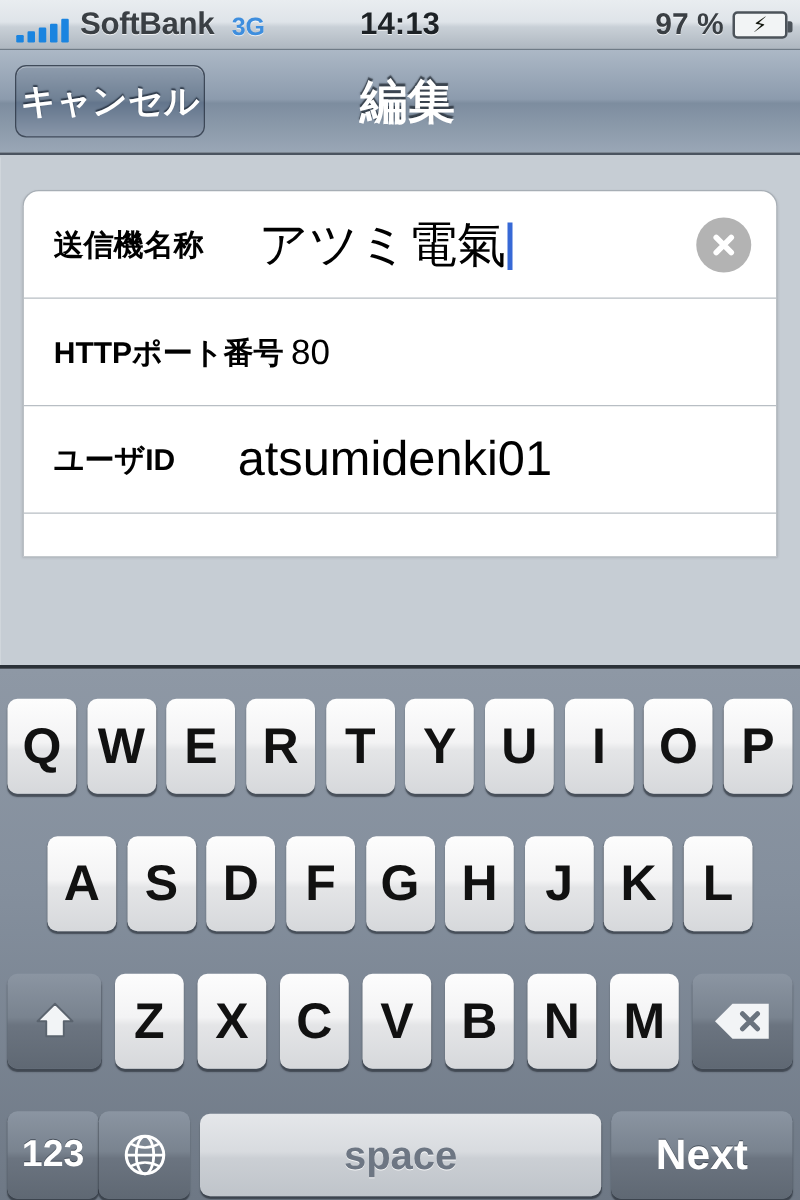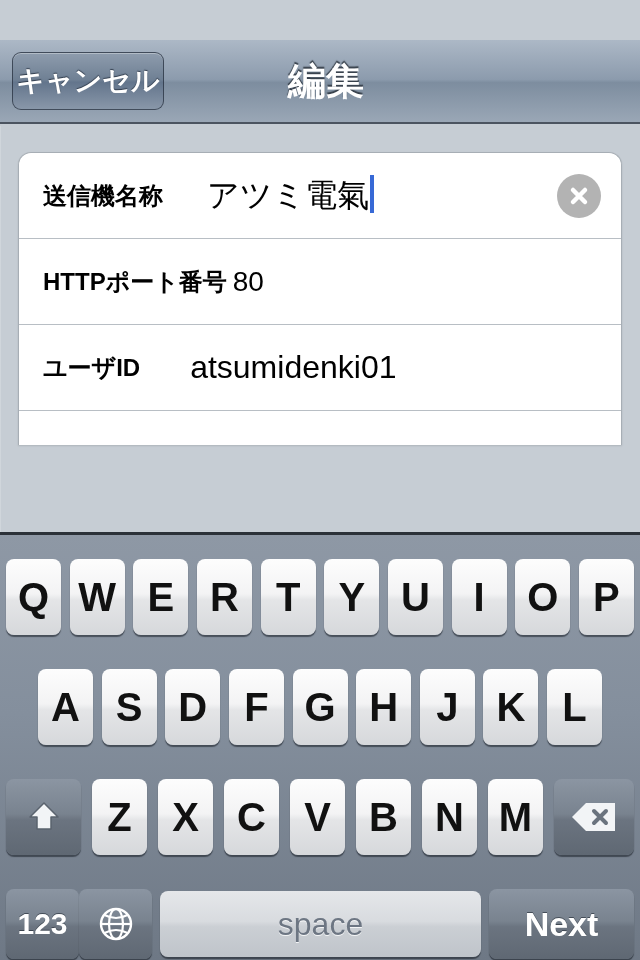--- a/index.html
+++ b/index.html
@@ -108,21 +108,21 @@
   }
   .row{
     position:relative; height:86px; display:flex; align-items:center;
     border-bottom:1px solid #b8bec4; padding:0 0 0 24px;
   }
   .row:last-child{ border-bottom:none; }
   .row-label{
     font-size:24px; font-weight:bold; color:#000; white-space:nowrap;
   }
   .row-value{
-    font-size:32px; color:#000; white-space:nowrap;
+    font-size:39px; color:#000; white-space:nowrap;
   }
   .row-value.small{ font-size:28px; }
   .r1 .row-value{ margin-left:44px; }
   .r2 .row-value{ margin-left:14px; }
   .r3 .row-value{ margin-left:6px; }
   .r4 .row-value{ margin-left:50px; }
   .caret{
     display:inline-block; width:4px; height:38px; background:#3769d6;
     vertical-align:-7px; margin-left:1px;
   }
@@ -155,34 +155,55 @@
   .key.dark{
     background:linear-gradient(to bottom,#8b95a2 0%,#79838f 46%,#6b7480 54%,#5f6873 100%);
     color:#fff; box-shadow:0 2px 1px rgba(20,25,32,.55);
     text-shadow:0 -1px 0 rgba(30,38,48,.6);
   }
   .key.shift{ width:75px; height:76px; }
   .key.back{ width:80px; height:76px; }
   .key.num{ width:73px; height:70px; font-size:30px; }
   .key.globe{ width:73px; height:70px; }
   .key.space{
-    flex:1; margin:0 8px; height:66px; font-size:32px; font-weight:normal;
+    flex:1; margin:0 8px; height:66px; font-size:32px; font-weight:bold;
     color:#6d7683; text-shadow:0 1px 0 rgba(255,255,255,.8);
     background:linear-gradient(to bottom,#e5e7ea 0%,#d8dbdf 46%,#cbcfd4 54%,#bfc4ca 100%);
   }
   .key.next{
     width:145px; height:70px; font-size:34px;
   }
   .key svg{ display:block; }
 </style>
 </head>
 <body>
 
 <div id="screen">
 
+  <div class="statusbar">
+    <div class="sb-left">
+      <div class="bars">
+        <span class="bar b1"></span>
+          <span class="bar b2"></span>
+          <span class="bar b3"></span>
+        <span class="bar b4"></span>
+          <span class="bar b5"></span>
+      </div>
+      <span class="carrier">SoftBank</span>
+      <span class="netmode">3G</span>
+    </div>
+    <div class="clock">14:13</div>
+    <div class="sb-right">
+      <span class="battpct">97 %</span>
+      <span class="battery">
+        <span class="batt-fill"></span>
+        <span class="bolt">⚡</span>
+      </span>
+    </div>
+  </div>
 
   <div class="navbar">
     <div class="navbtn btn-cancel">キャンセル</div>
     <div class="nav-title">編集</div>
   </div>
 
   <div class="content">
     <div class="group">
 
       <div class="row r1">

